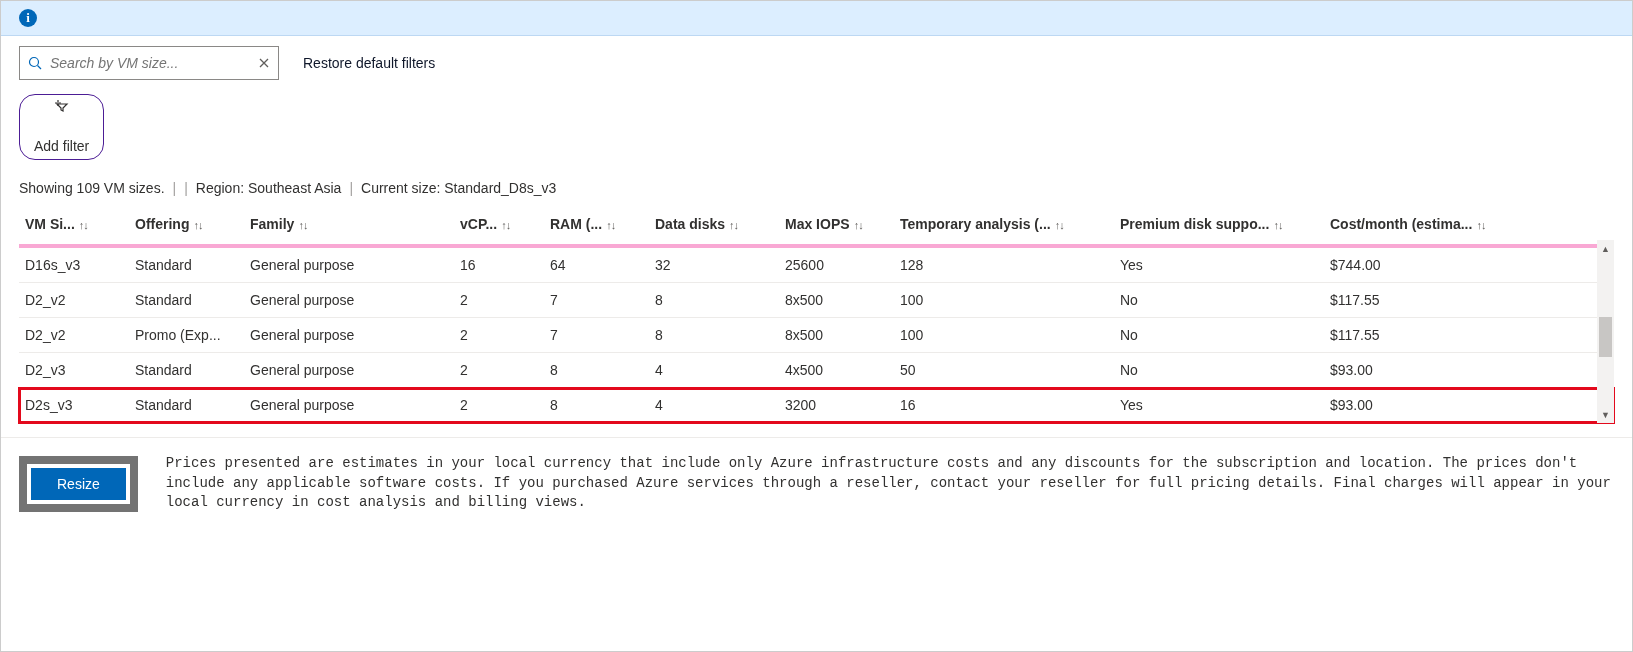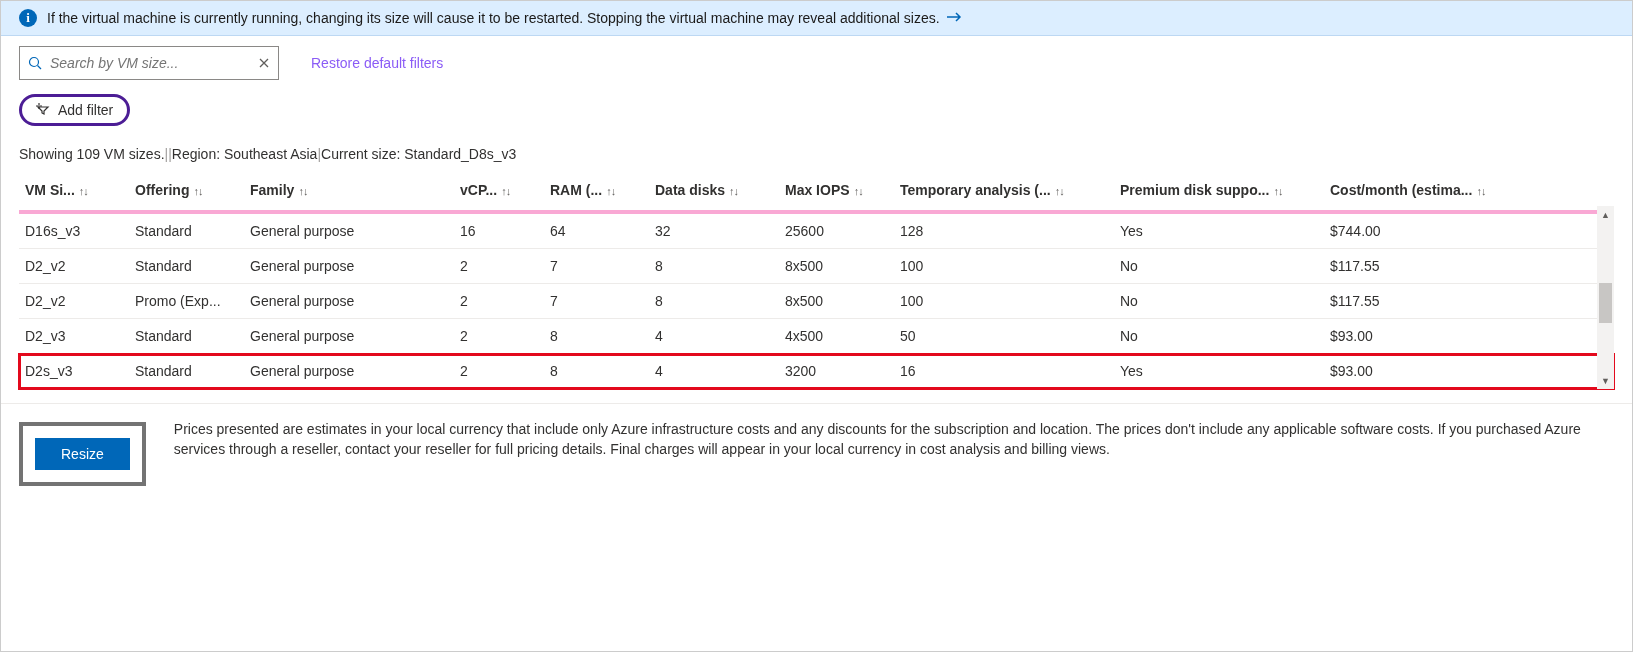--- a/index.html
+++ b/index.html
@@ -32,55 +32,56 @@
     font-weight: bold;
     font-family: Georgia, serif;
     display: flex;
     align-items: center;
     justify-content: center;
     font-size: 13px;
   }
   .info-text { color: #1b1a19; }
   .info-link { color: #0067b8; display:inline-flex; align-items:center; gap:4px; margin-left:4px; text-decoration:none; }
   .content { padding: 10px 18px 0 18px; }
-  .top-row { display:flex; align-items:center; gap:32px; }
+  .top-row { display:flex; align-items:center; gap:24px; }
   .search-wrap {
     display:flex; align-items:center;
     border: 1px solid #8a8886;
     width: 260px; height: 34px;
     padding: 0 8px;
     font-style: italic;
     color: #605e5c;
     background:#fff;
   }
   .search-wrap input {
     border:none; outline:none;
     width:100%;
     font-style: italic;
     font-size:14px;
     color:#605e5c;
   }
   .search-icon { color:#0067b8; margin-right:6px; }
   .clear-icon { color:#605e5c; cursor:pointer; }
-  .link { color:#8b5cf6; cursor:pointer; }
+  .link { color:#0f172a; cursor:pointer; }
   .pill {
     margin-top:14px;
-    display:inline-flex; align-items:center; gap:8px;
-    border:3px solid #4c1d95;
+    display:inline-flex; align-items:center; gap:24px;
+    border:1px solid #4c1d95;
     border-radius:16px;
     padding: 5px 14px;
     cursor:pointer;
     font-size:14px;
     background:#fff;
+    flex-direction:column;
   }
   .summary-row {
     margin-top:20px;
     display:flex;
     align-items:center;
-    gap: 0;
+    gap: 8px;
     color:#323130;
   }
   .sep { color:#a19f9d; }
   .table-wrap {
     margin-top:10px;
     position:relative;
   }
   table {
     border-collapse: collapse;
     width: 100%;
@@ -140,55 +141,48 @@
   }
   .footer {
     border-top:1px solid #edebe9;
     display:flex;
     align-items:flex-start;
     gap:28px;
     padding: 18px 18px;
     margin-top: 14px;
   }
   .resize-btn-wrap {
-    border:4px solid #737373;
-    padding:12px;
+    border:8px solid #737373;
+    padding:4px;
     display:inline-block;
   }
   .resize-btn {
     background:#0067b8;
     color:#fff;
     border:none;
     padding: 8px 26px;
     font-size:14px;
     cursor:pointer;
   }
   .disclaimer {
     flex:1;
     color:#323130;
     line-height:1.4;
     margin-top:-2px;
+    font-family:Liberation Mono, monospace;
   }
   svg { display:block; }
 </style>
 </head>
 <body>
 
 <div class="page">
 
   <div class="info-bar">
     <div class="info-icon">i</div>
-    <div class="info-text">
-      <span>If the virtual machine is currently running, changing its size will cause it to be restarted. Stopping the virtual machine may reveal additional sizes.</span>
-      <a class="info-link" href="#">
-        <svg width="16" height="12" viewBox="0 0 16 12">
-            <path d="M0 6h13M9 2l4 4-4 4" stroke="#0067b8" stroke-width="1.5" fill="none"></path>
-          </svg>
-      </a>
-    </div>
   </div>
 
   <div class="content">
     
     <div class="top-row">
       <div class="search-wrap">
         <span class="search-icon">
           <svg width="14" height="14" viewBox="0 0 14 14">
               <circle cx="6" cy="6" r="4.5" stroke="#0067b8" stroke-width="1.2" fill="none"></circle>
               <line x1="9.5" y1="9.5" x2="13" y2="13" stroke="#0067b8" stroke-width="1.2"></line>

